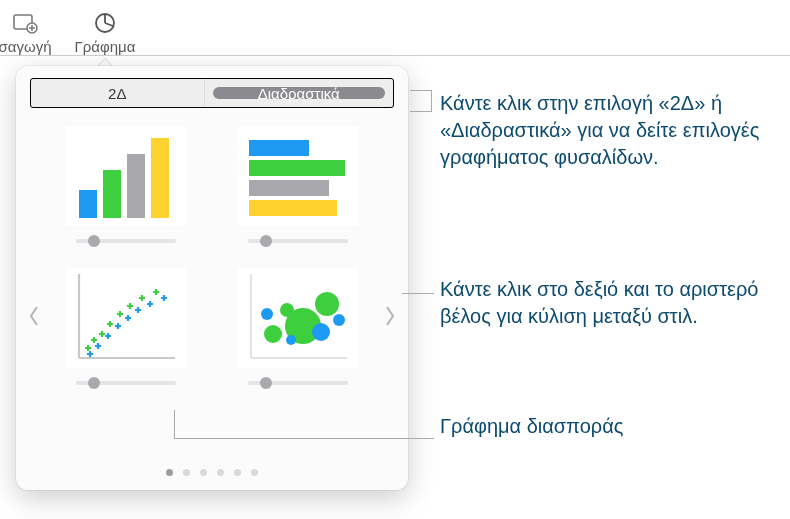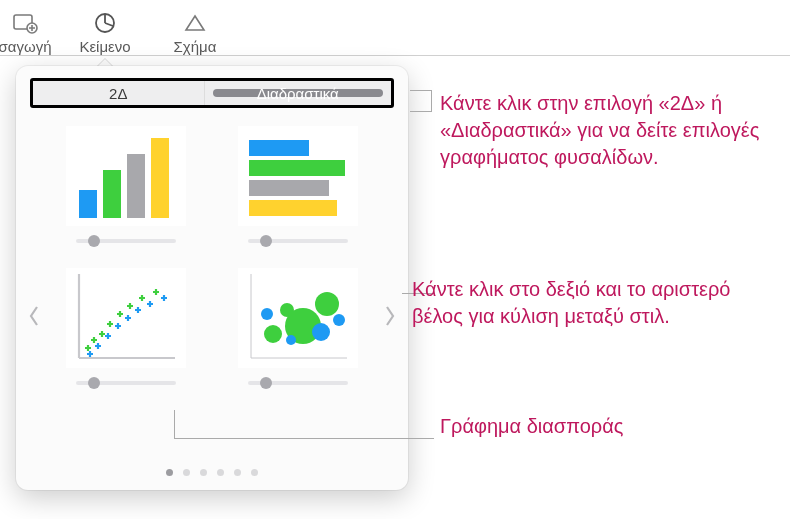--- a/index.html
+++ b/index.html
@@ -63,21 +63,21 @@
   }
 
   .seg {
     display:flex;
     width:100%;
     height:30px;
     border-radius:3px;
     background:#eeeeef;
     overflow:hidden;
     position:relative;
-    border:3px solid #000000;
+    border:1px solid #000000;
   }
   .seg-btn {
     flex:1;
     display:flex;align-items:center;justify-content:center;
     font-size:15px; color:#3a3a3a;
     cursor:pointer;
     border-right:1px solid #ddd;
     background:transparent;
   }
   .seg-btn:last-child{border-right:none;}
@@ -138,26 +138,26 @@
     left:0;right:0;
     display:flex;justify-content:center;gap:10px;
   }
   .dot{width:7px;height:7px;border-radius:50%;background:#d9d9db;}
   .dot.active{background:#9c9ca0;}
 
   
   .callout {
     position:absolute;
     font-size:20px;
-    color:#be185d;
+    color:#0c4a6e;
     line-height:1.35;
     max-width:340px;
   }
   .co1{ top:90px; left:440px;}
-  .co2{ top:276px; left:412px;}
+  .co2{ top:276px; left:440px;}
   .co3{ top:413px; left:440px;}
 
   .lead {
     position:absolute;
     height:1px;background:#aaa;
   }
 
   .lead2{ top:293px; left:402px; width:32px;}
   .lead3a{ top:438px; left:174px; width:260px;}
   .lead3b{ position:absolute;top:410px;left:174px;width:1px;height:28px;background:#aaa;}
@@ -186,29 +186,21 @@
     </span>
     <span class="tb-label">σαγωγή</span>
   </div>
   <div class="tb-item active">
     <span class="tb-icon">
       <svg width="26" height="24" viewBox="0 0 26 24" fill="none" stroke="#6a6a6a" stroke-width="1.8">
         <circle cx="13" cy="12" r="9"></circle>
         <path d="M13 12 L13 3 M13 12 L21 15"></path>
       </svg>
     </span>
-    <span class="tb-label">Κείμενο</span>
-  </div>
-  <div class="tb-item">
-    <span class="tb-icon">
-      <svg width="26" height="22" viewBox="0 0 26 22" fill="none" stroke="#7a7a7a" stroke-width="1.6">
-        <path d="M13 4 L22 18 L4 18 Z"></path>
-      </svg>
-    </span>
-    <span class="tb-label">Σχήμα</span>
+    <span class="tb-label">Γράφημα</span>
   </div>
 </div>
 
 <div class="popover">
 
   <div class="seg">
     <div class="seg-btn">2Δ</div>
     <div class="seg-btn selected">Διαδραστικά</div>
   </div>
 

